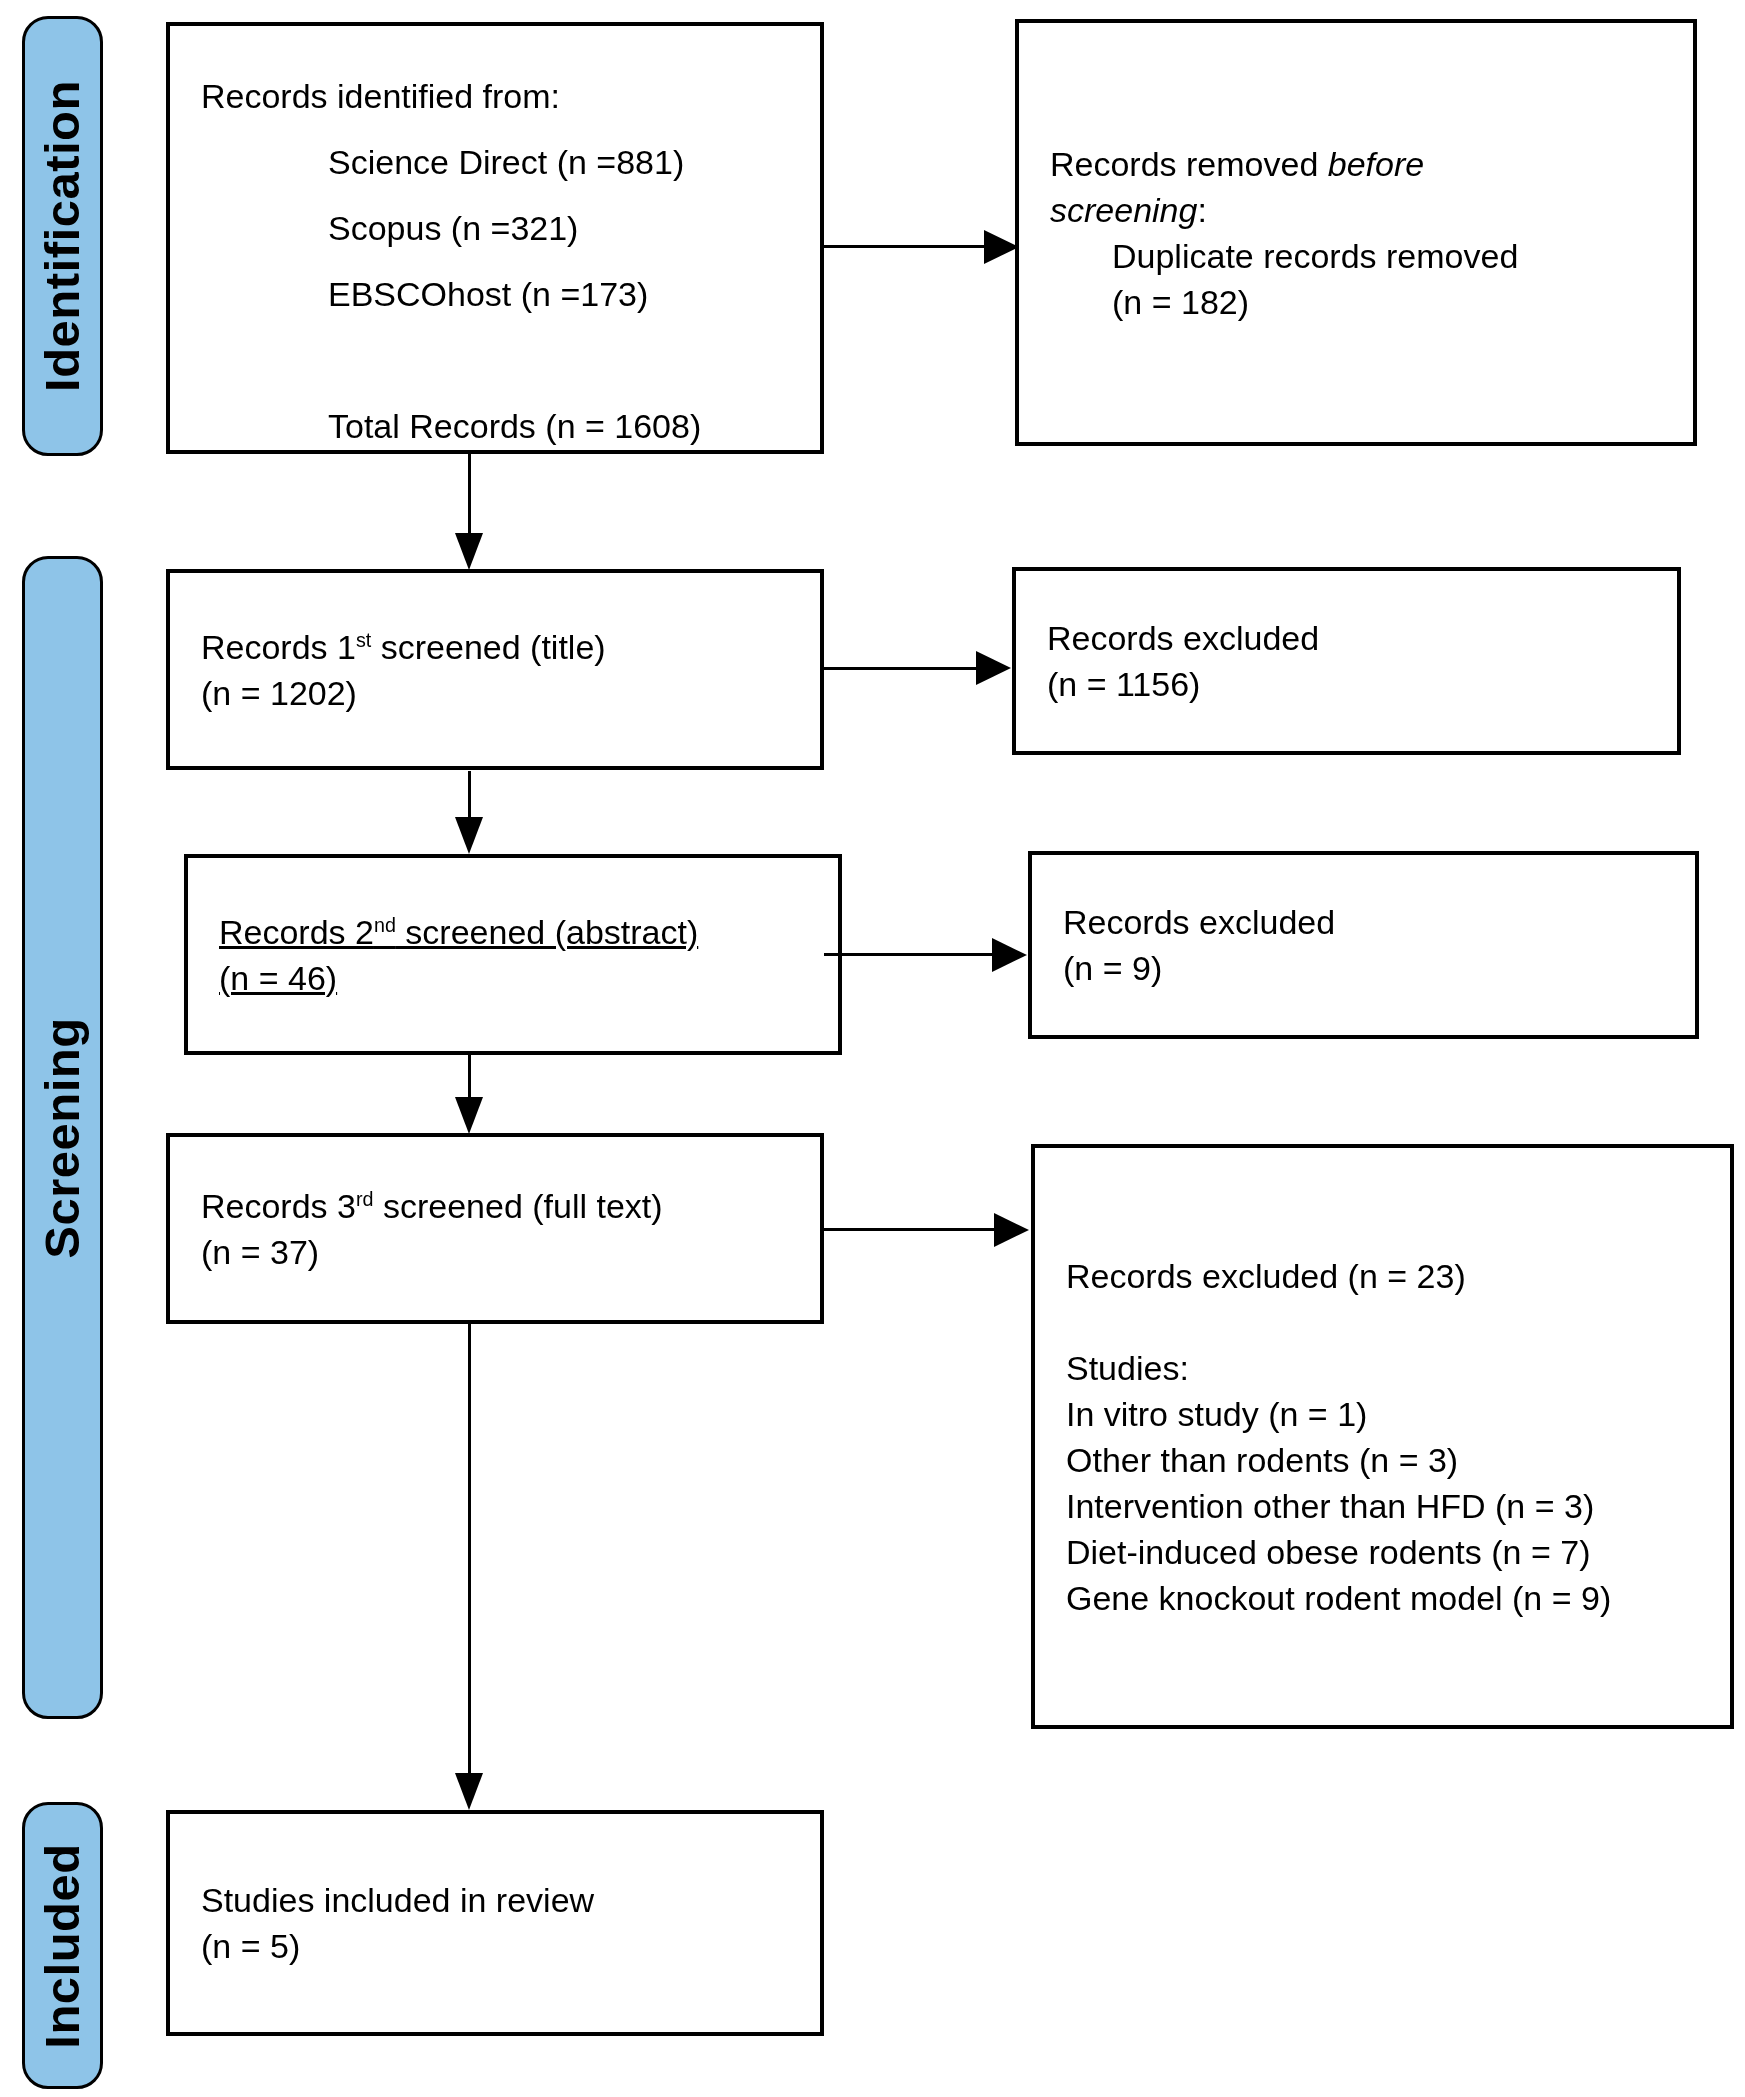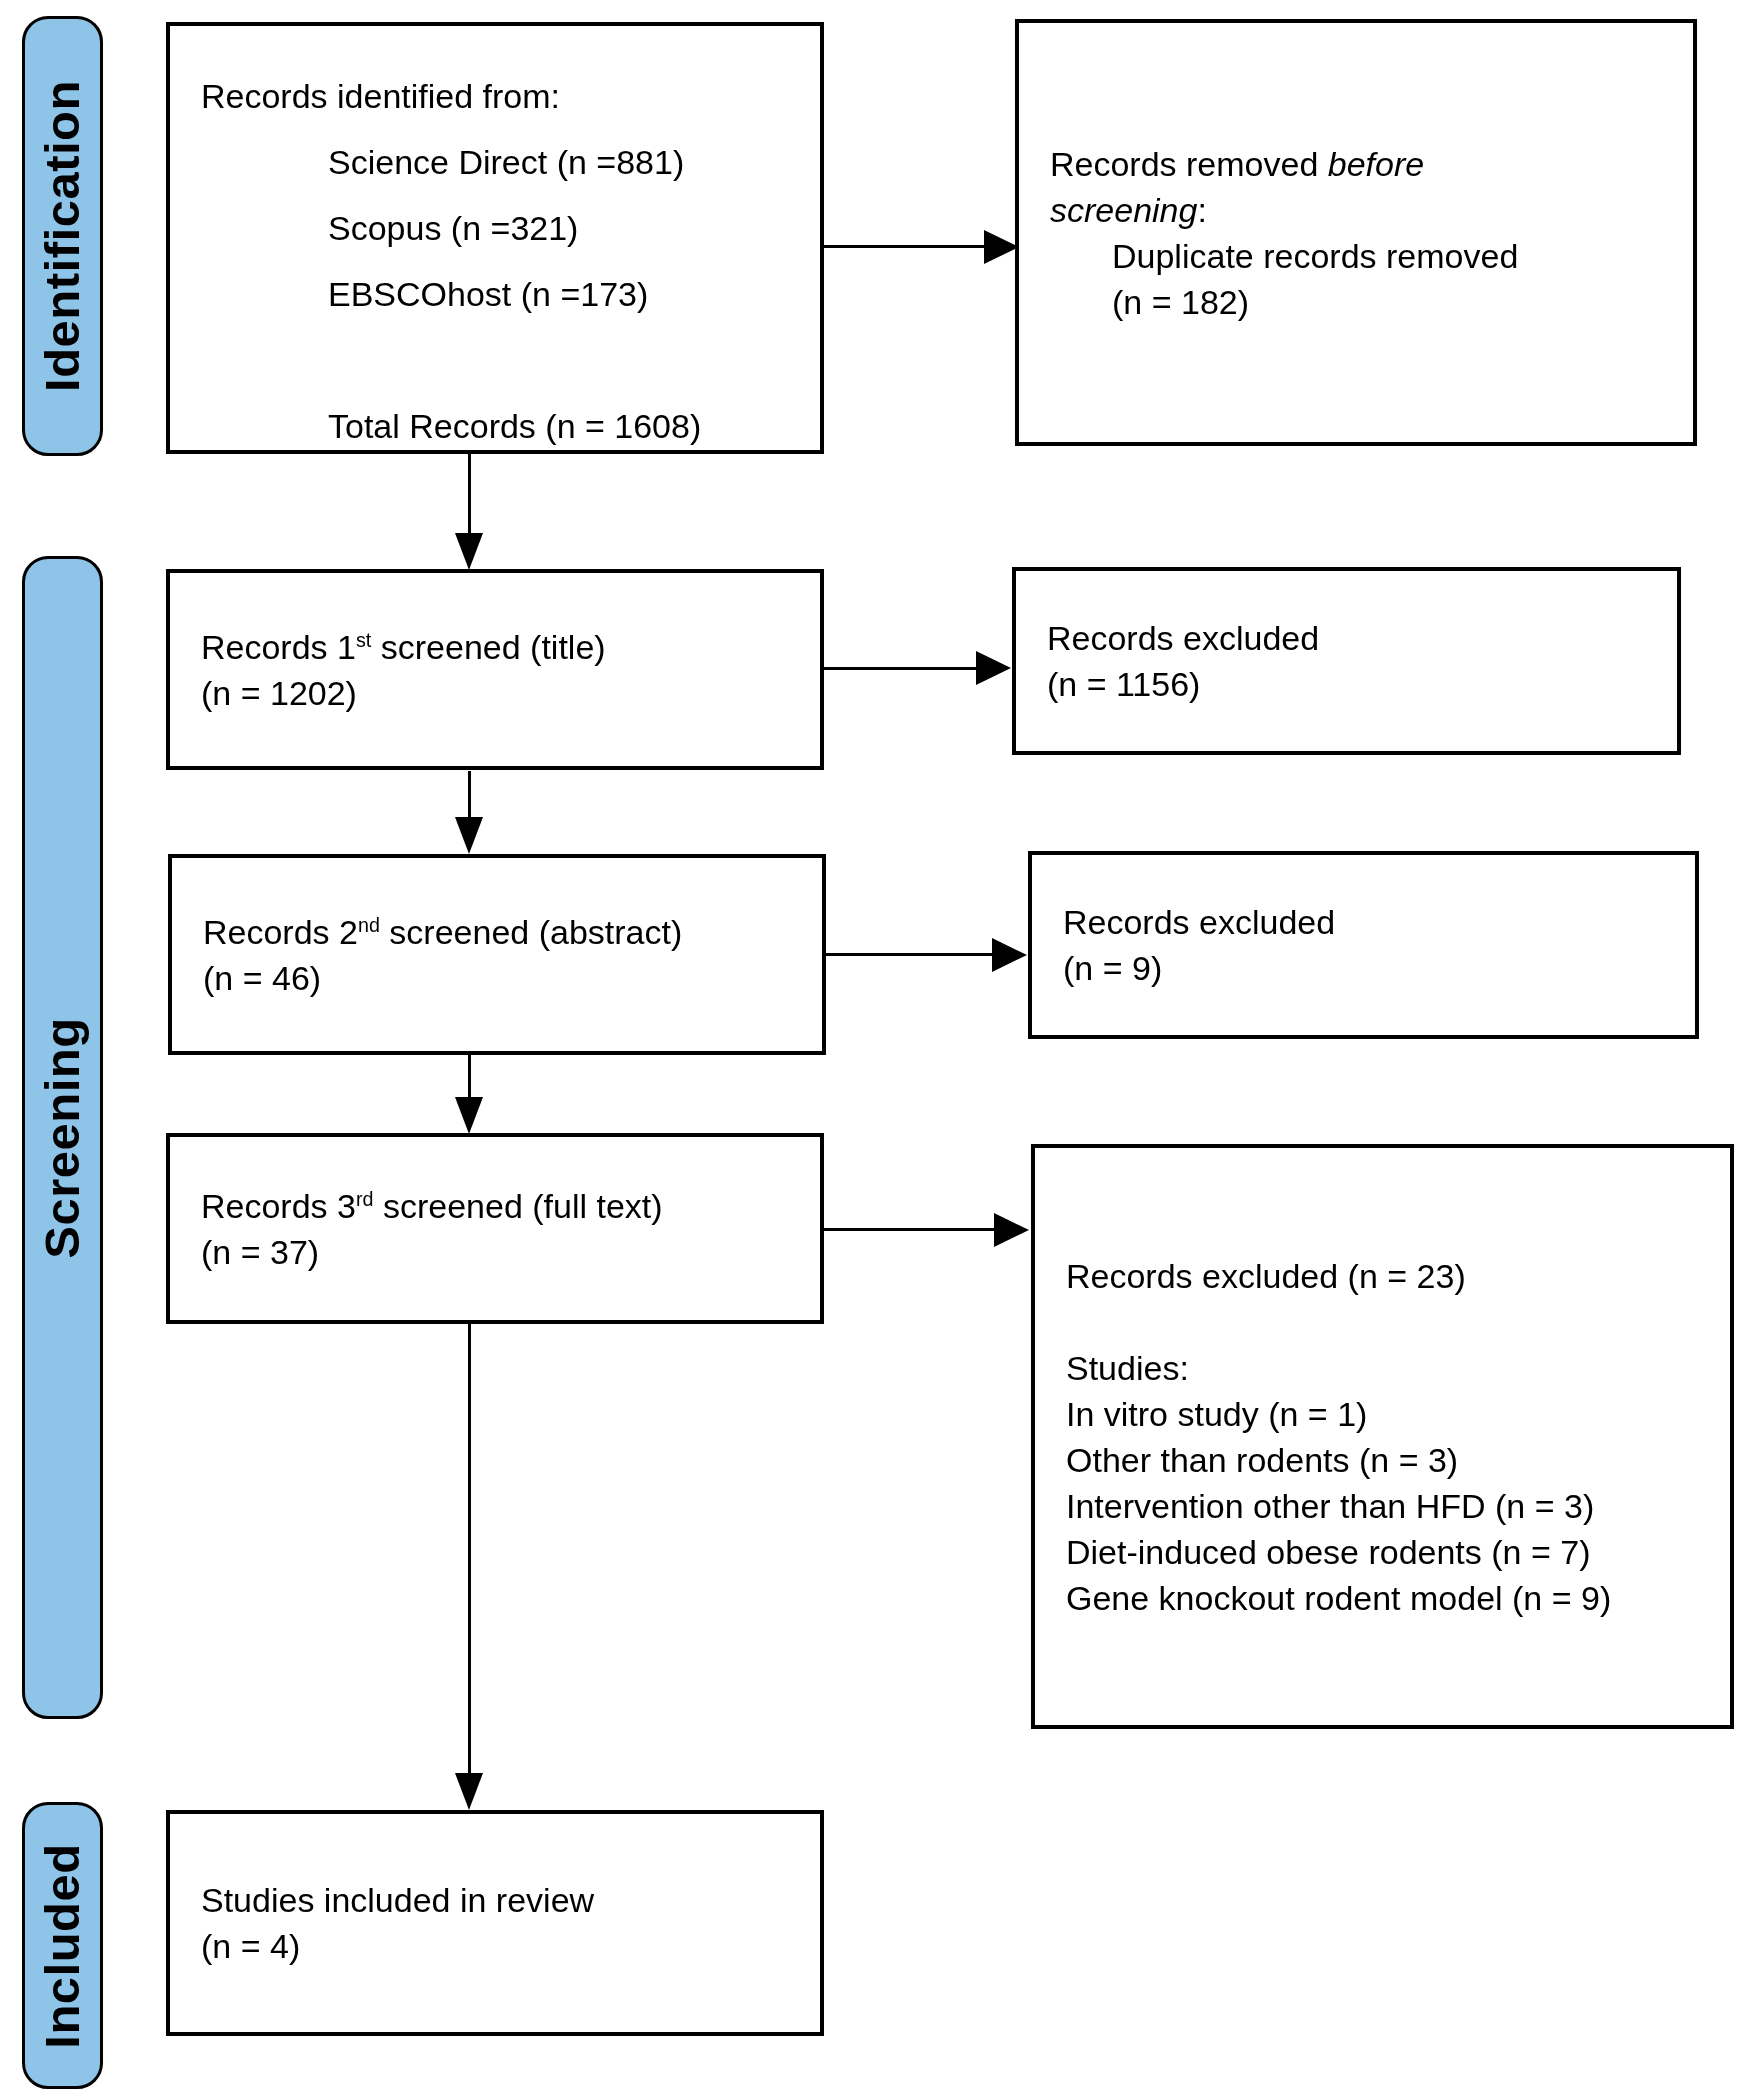--- a/index.html
+++ b/index.html
@@ -125,21 +125,21 @@
       <span>Records 1</span><sup class="ord">st</sup><span> screened (title)</span>
     </div>
     <div>(n = 1202)</div>
   </div>
 
   <div class="box" style="left:1012px; top:567px; width:669px; height:188px;">
     <div>Records excluded</div>
     <div>(n = 1156)</div>
   </div>
 
-  <div class="box" style="left:168px; top:854px; width:658px; height:201px;">
+  <div class="box" style="left:184px; top:854px; width:658px; height:201px;text-decoration:underline;">
     <div>
       <span>Records 2</span><sup class="ord">nd</sup><span> screened (abstract)</span>
     </div>
     <div>(n = 46)</div>
   </div>
 
   <div class="box" style="left:1028px; top:851px; width:671px; height:188px;">
     <div>Records excluded</div>
     <div>(n = 9)</div>
   </div>
@@ -157,21 +157,21 @@
     <div>Studies:</div>
     <div>In vitro study (n = 1)</div>
     <div>Other than rodents (n = 3)</div>
     <div>Intervention other than HFD (n = 3)</div>
     <div>Diet-induced obese rodents (n = 7)</div>
     <div>Gene knockout rodent model (n = 9)</div>
   </div>
 
   <div class="box" style="left:166px; top:1810px; width:658px; height:226px;">
     <div>Studies included in review</div>
-    <div>(n = 4)</div>
+    <div>(n = 5)</div>
   </div>
 
   <div class="stem-h" style="left:824px; top:245px; width:161px;"></div>
   <div class="head-right" style="left:984px; top:230px;"></div>
 
   <div class="stem-v" style="left:468px; top:454px; width:3.2px; height:82px;"></div>
   <div class="head-down" style="left:455px; top:533px;"></div>
 
   <div class="stem-h" style="left:824px; top:667px; width:153px;"></div>
   <div class="head-right" style="left:976px; top:651px;"></div>

